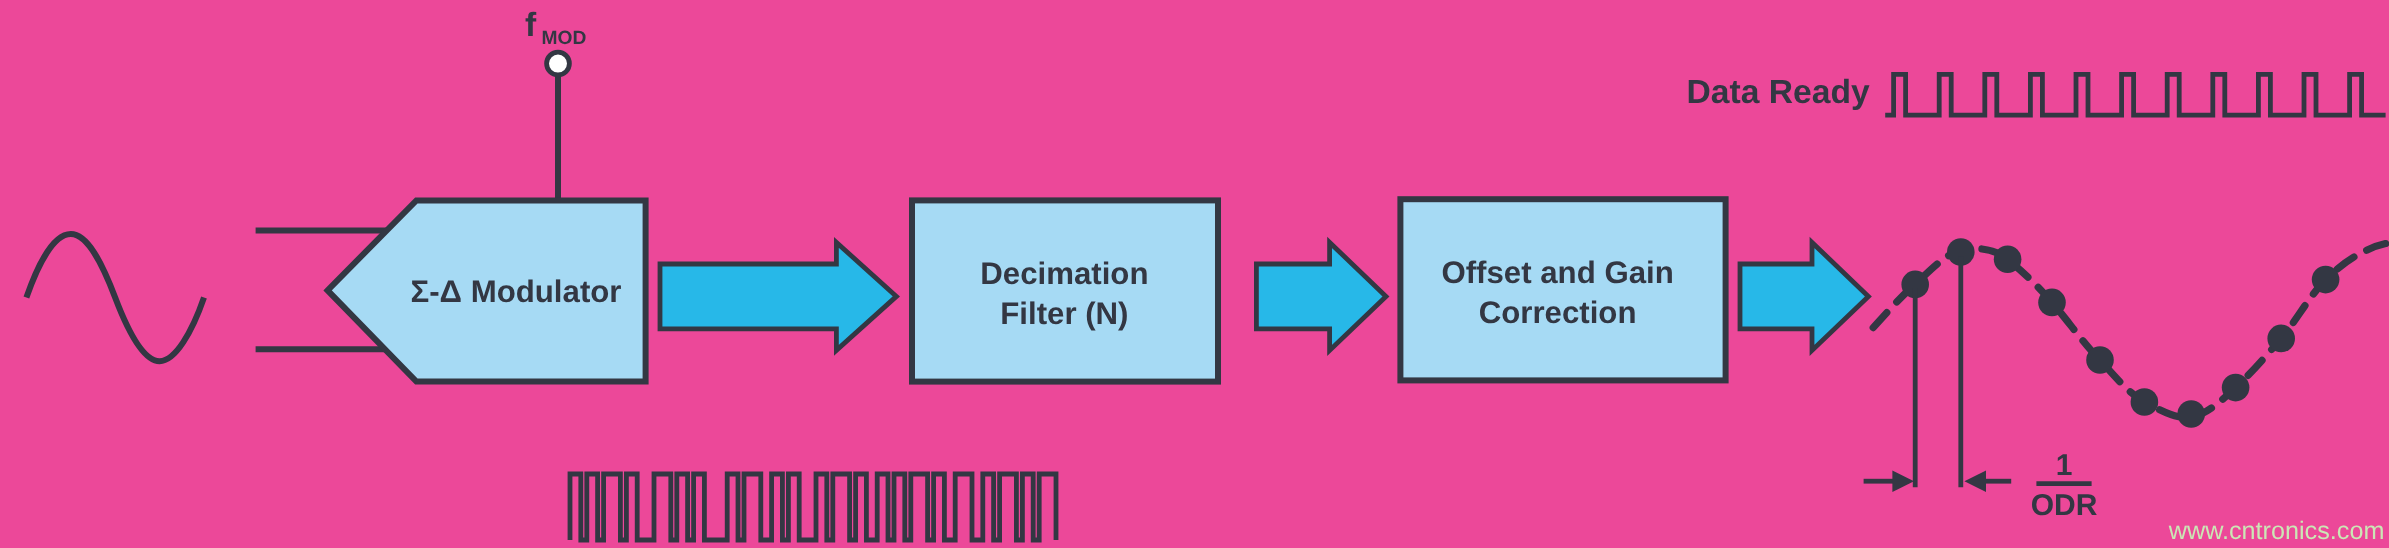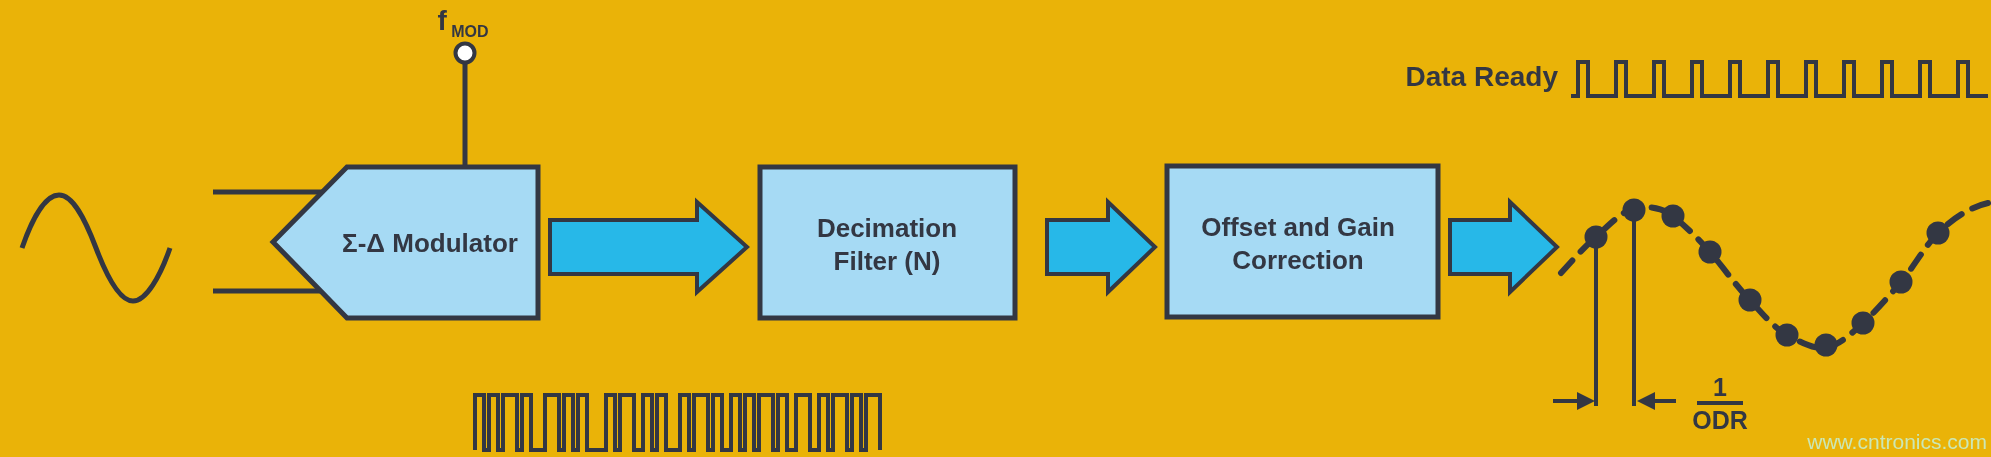--- a/index.html
+++ b/index.html
@@ -1,17 +1,17 @@
 <!DOCTYPE html>
 <html style="--ink: #333743;"><head>
 <meta charset="utf-8">
 <style>
   :root{ --ink:#333743; }
   html,body{ margin:0; padding:0; background:#ffffff; }
-  .stage{ width:1991px; height:457px; background:#eab308; }
+  .stage{ width:1991px; height:457px; background:#ec4899; }
   svg{ display:block; }
   text{ font-family:"Liberation Sans","DejaVu Sans",sans-serif; font-weight:bold; }
   .wm{ font-weight:normal; }
   .ln{ fill:none; stroke:var(--ink); stroke-width:5; }
   .ln4{ fill:none; stroke:var(--ink); stroke-width:4; }
   .blk{ stroke:var(--ink); stroke-width:5; }
   .arr{ stroke:var(--ink); stroke-width:4; }
   .dashed{ fill:none; stroke:var(--ink); stroke-width:6; stroke-dasharray:17 12; stroke-linecap:round; }
   .solid{ fill:var(--ink); }
   .term{ fill:#ffffff; stroke:var(--ink); stroke-width:4; }

